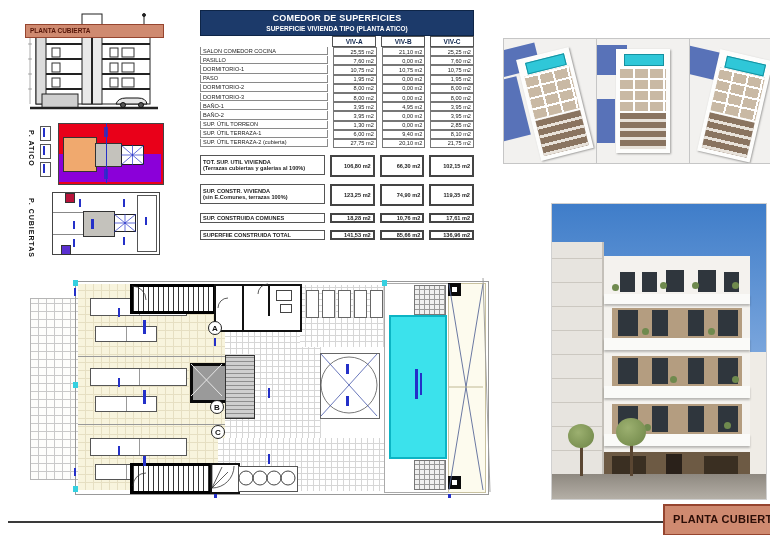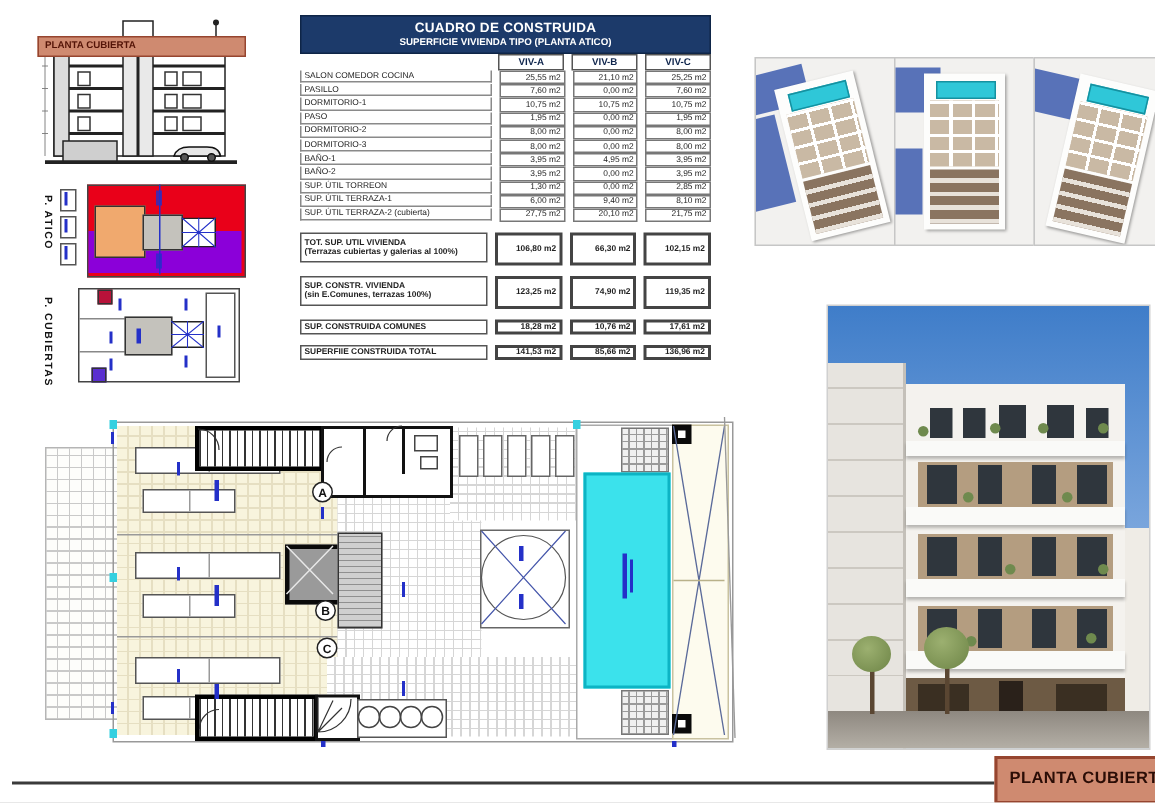--- a/index.html
+++ b/index.html
@@ -153,21 +153,21 @@
     <div class="abs bluemark" style="left:38px;top:26px;width:3px;height:10px"></div>
     <div class="abs bluemark" style="left:20px;top:28px;width:2px;height:8px"></div>
     <div class="abs bluemark" style="left:20px;top:46px;width:2px;height:8px"></div>
     <div class="abs bluemark" style="left:70px;top:6px;width:2px;height:8px"></div>
     <div class="abs bluemark" style="left:70px;top:44px;width:2px;height:8px"></div>
     <div class="abs bluemark" style="left:92px;top:24px;width:2px;height:8px"></div>
   </div>
 
   <div class="tbl">
     <div class="tbl-head">
-      <div class="tbl-title">CUADRO DE CONSTRUIDA</div>
+      <div class="tbl-title">COMEDOR DE SUPERFICIES</div>
       <div class="tbl-sub">SUPERFICIE VIVIENDA TIPO  (PLANTA ATICO)</div>
     </div>
     <div id="tbl-body">
         <div class="trow colhead">
           <div class="lcell" style="height: 7.2px;"></div>
           <div class="vcell" style="height: 9px;">VIV-A</div>
           <div class="vcell" style="height: 9px;">VIV-B</div>
           <div class="vcell" style="height: 9px;">VIV-C</div>
         </div>
         <div class="trow">

